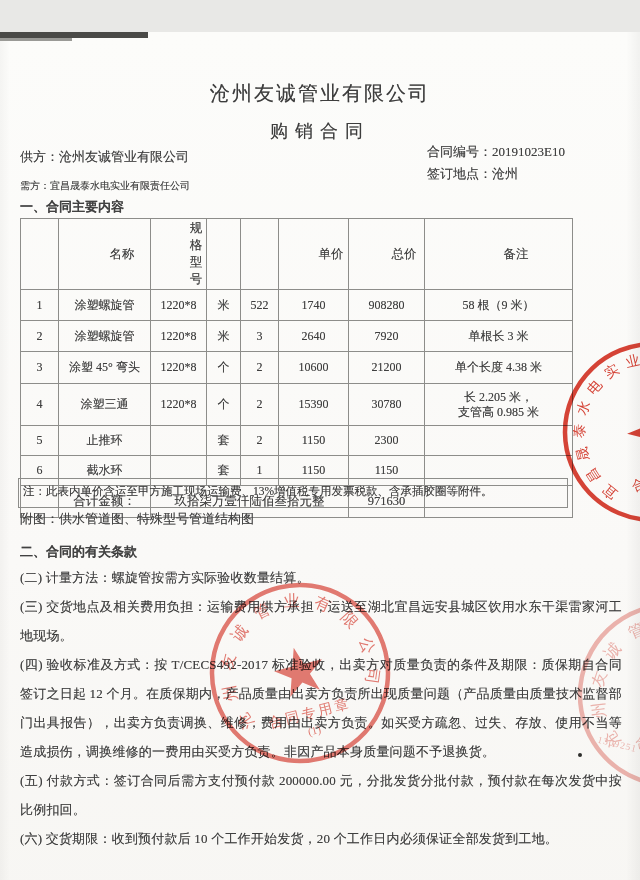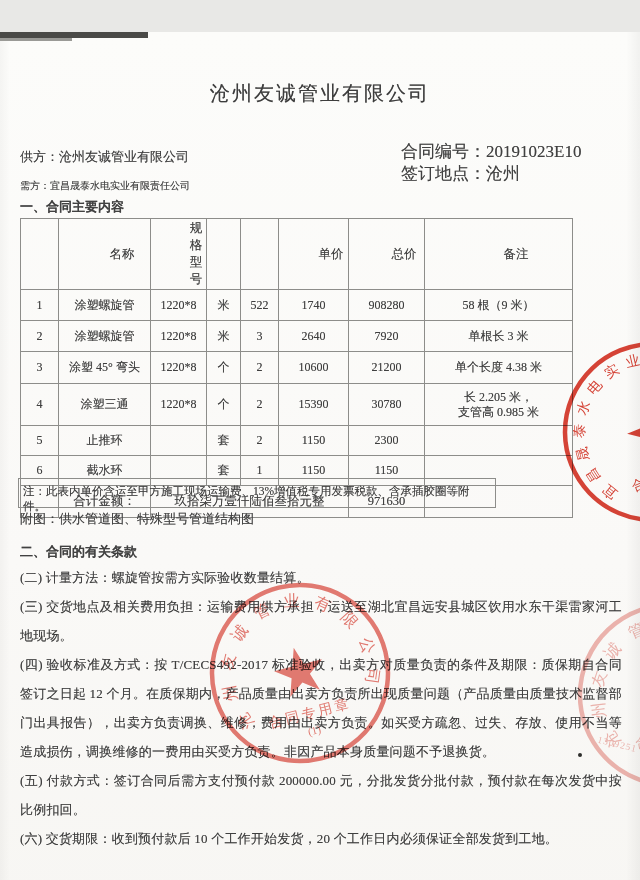--- a/index.html
+++ b/index.html
@@ -21,31 +21,31 @@
   .speck{position:absolute;left:578px;top:721px;width:4px;height:4px;border-radius:50%;background:#2e2e2c;}
 
   .title{position:absolute;top:48px;left:0;width:100%;text-align:center;
     font-size:20px;letter-spacing:2px;color:#3d3d3d;}
   .subtitle{position:absolute;top:87px;left:0;width:100%;text-align:center;
     font-size:18px;letter-spacing:7px;color:#3d3d3d;}
 
   .supplier{position:absolute;top:116px;left:20px;font-size:13px;}
   .buyer{position:absolute;top:147px;left:20px;font-size:10px;}
   .sec1-heading{position:absolute;top:166px;left:20px;font-size:13px;font-weight:600;}
-  .meta{position:absolute;top:109px;left:401px;font-size:17px;line-height:22px;}
+  .meta{position:absolute;top:109px;left:427px;font-size:13px;line-height:22px;}
   .meta div{white-space:nowrap;}
 
   table.items{position:absolute;top:186px;left:20px;width:552px;border-collapse:collapse;table-layout:fixed;}
   table.items td{border:1px solid #8d8d8a;text-align:center;vertical-align:middle;
     font-size:12px;color:#3f3f3f;padding:1px 2px;overflow:hidden;}
   table.items tr.h td{font-size:12.5px;padding-left:37px;}
   td.remark{white-space:pre-line;line-height:15px;}
   tr.total td{font-size:12.5px;}
 
-  .note-box{position:absolute;top:446px;left:18px;width:478px;height:30px;
+  .note-box{position:absolute;top:446px;left:18px;width:550px;height:30px;
     border:1px solid #8d8d8a;font-size:11.5px;padding:5px 4px 0 4px;color:#3f3f3f;box-sizing:border-box;}
   .attachment{position:absolute;top:478px;left:20px;font-size:13px;}
   .sec2-heading{position:absolute;top:511px;left:20px;font-size:13px;font-weight:600;}
   .clauses{position:absolute;top:531px;left:20px;width:602px;font-size:13px;line-height:29px;
     letter-spacing:.2px;color:#3f3f3f;}
   .clauses p{margin:0;text-align:justify;}
 
   .stamp{position:absolute;mix-blend-mode:multiply;pointer-events:none;}
   .stamp-a{left:553px;top:300px;transform:rotate(-22deg);opacity:.92;}
   .stamp-b{left:200px;top:541px;transform:rotate(-14deg);opacity:.7;}
@@ -53,20 +53,21 @@
 </style>
 </head>
 <body>
 
 <div id="page">
   <div class="scan-bar"></div>
   <div class="scan-bar2"></div>
   <div class="speck"></div>
 
   <div class="title soft">沧州友诚管业有限公司</div>
+  <div class="subtitle soft">购销合同</div>
 
   <div class="supplier soft">供方：沧州友诚管业有限公司</div>
   <div class="buyer soft">需方：宜昌晟泰水电实业有限责任公司</div>
   <div class="sec1-heading soft">一、合同主要内容</div>
 
   <div class="meta soft">
     <div>合同编号：20191023E10</div>
     <div>签订地点：沧州</div>
   </div>
 

